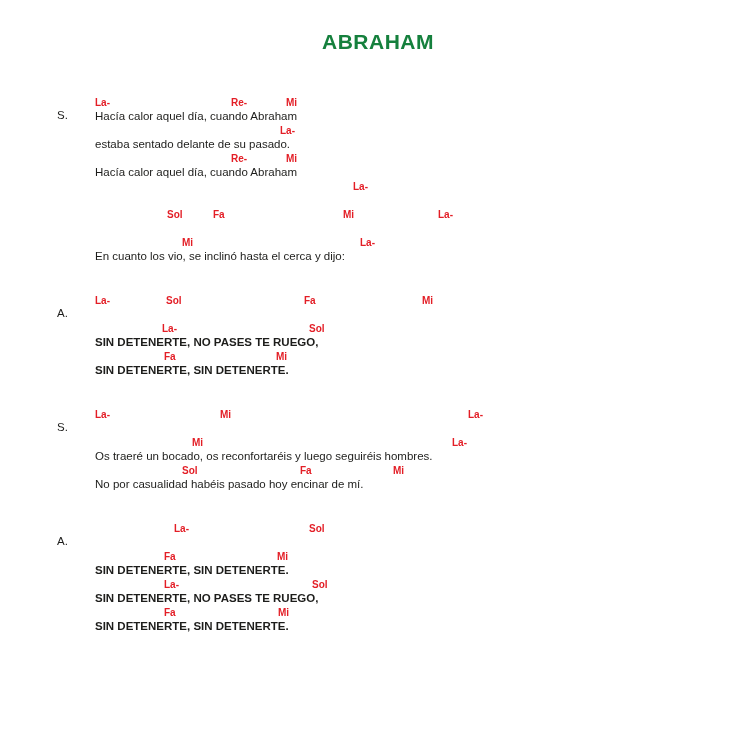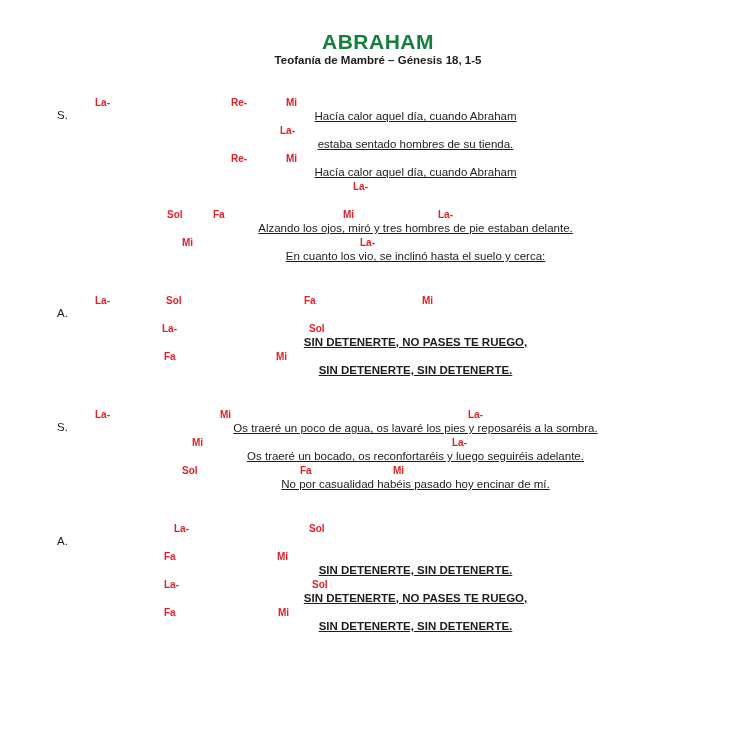--- a/index.html
+++ b/index.html
@@ -53,21 +53,20 @@
   .marker {
     width: 38px;
     flex: 0 0 38px;
     font-size: 11.5px;
     padding-top: 13px;
     box-sizing: border-box;
   }
   .rows {
     position: relative;
     flex: 1 1 auto;
-    text-align: center;
   }
   .row {
     height: 28px;
   }
   .chordline {
     position: relative;
     height: 13px;
   }
   .chord {
     position: absolute;
@@ -76,77 +75,74 @@
     font-weight: bold;
     color: #e31e26;
     white-space: nowrap;
     line-height: 11px;
   }
   .lyric {
     font-size: 11.5px;
     line-height: 15px;
     height: 15px;
     white-space: nowrap;
-    text-decoration: underline;
   }
   .section.emphasis .lyric {
     font-weight: bold;
   }
 </style>
 </head>
 <body>
 
 <div class="page">
   <h1 class="title">ABRAHAM</h1>
-  <h2 class="subtitle">Teofanía de Mambré – Génesis 18, 1-5</h2>
   <div class="song" id="song-body">
       <div class="section">
         <div class="marker">S.</div>
         <div class="rows">
           <div class="row">
             <div class="chordline">
               <span class="chord" style="left: 0px;">La-</span>
               <span class="chord" style="left: 136px;">Re-</span>
               <span class="chord" style="left: 191px;">Mi</span>
             </div>
             <div class="lyric">Hacía calor aquel día, cuando Abraham</div>
           </div>
           <div class="row">
             <div class="chordline">
               <span class="chord" style="left: 185px;">La-</span>
             </div>
-            <div class="lyric">estaba sentado hombres de su tienda.</div>
+            <div class="lyric">estaba sentado delante de su pasado.</div>
           </div>
           <div class="row">
             <div class="chordline">
               <span class="chord" style="left: 136px;">Re-</span>
               <span class="chord" style="left: 191px;">Mi</span>
             </div>
             <div class="lyric">Hacía calor aquel día, cuando Abraham</div>
           </div>
           <div class="row">
             <div class="chordline">
               <span class="chord" style="left: 258px;">La-</span>
             </div>
           </div>
           <div class="row">
             <div class="chordline">
               <span class="chord" style="left: 72px;">Sol</span>
               <span class="chord" style="left: 118px;">Fa</span>
               <span class="chord" style="left: 248px;">Mi</span>
               <span class="chord" style="left: 343px;">La-</span>
             </div>
-            <div class="lyric">Alzando los ojos, miró y tres hombres de pie estaban delante.</div>
           </div>
           <div class="row">
             <div class="chordline">
               <span class="chord" style="left: 87px;">Mi</span>
               <span class="chord" style="left: 265px;">La-</span>
             </div>
-            <div class="lyric">En cuanto los vio, se inclinó hasta el suelo y cerca:</div>
+            <div class="lyric">En cuanto los vio, se inclinó hasta el cerca y dijo:</div>
           </div>
         </div>
       </div>
       <div class="section emphasis">
         <div class="marker">A.</div>
         <div class="rows">
           <div class="row">
             <div class="chordline">
               <span class="chord" style="left: 0px;">La-</span>
               <span class="chord" style="left: 71px;">Sol</span>
@@ -172,28 +168,27 @@
       </div>
       <div class="section">
         <div class="marker">S.</div>
         <div class="rows">
           <div class="row">
             <div class="chordline">
               <span class="chord" style="left: 0px;">La-</span>
               <span class="chord" style="left: 125px;">Mi</span>
               <span class="chord" style="left: 373px;">La-</span>
             </div>
-            <div class="lyric">Os traeré un poco de agua, os lavaré los pies y reposaréis a la sombra.</div>
           </div>
           <div class="row">
             <div class="chordline">
               <span class="chord" style="left: 97px;">Mi</span>
               <span class="chord" style="left: 357px;">La-</span>
             </div>
-            <div class="lyric">Os traeré un bocado, os reconfortaréis y luego seguiréis adelante.</div>
+            <div class="lyric">Os traeré un bocado, os reconfortaréis y luego seguiréis hombres.</div>
           </div>
           <div class="row">
             <div class="chordline">
               <span class="chord" style="left: 87px;">Sol</span>
               <span class="chord" style="left: 205px;">Fa</span>
               <span class="chord" style="left: 298px;">Mi</span>
             </div>
             <div class="lyric">No por casualidad habéis pasado hoy encinar de mí.</div>
           </div>
         </div>

